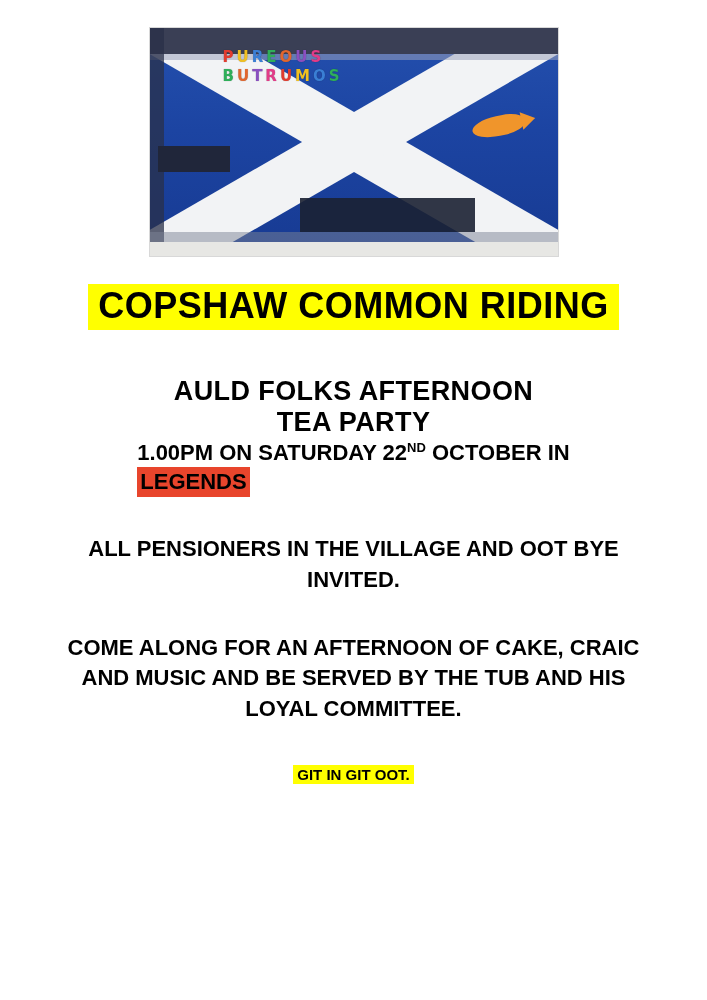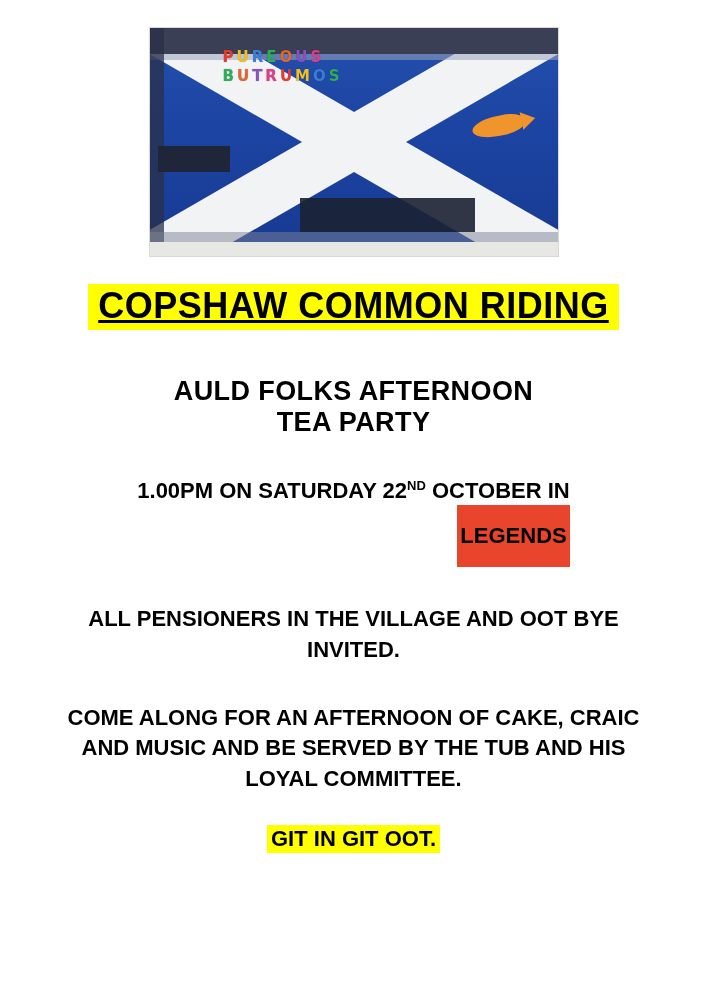--- a/index.html
+++ b/index.html
@@ -152,67 +152,65 @@
   
   .hl-title {
     margin-top: 28px;
     background: #ffff00;
     padding: 2px 10px 4px;
     font-size: 36px;
     font-weight: bold;
     letter-spacing: .5px;
     line-height: 1.1;
     white-space: nowrap;
-    text-decoration: underline;
   }
 
   .headline {
     margin-top: 46px;
     font-size: 27px;
     font-weight: bold;
     line-height: 1.15;
     text-align: center;
     letter-spacing: .4px;
   }
 
   .line-when {
-    margin-top: 38px;
     font-size: 22px;
     font-weight: bold;
-    text-align: right;
+    text-align: left;
     line-height: 1.35;
   }
   .line-when sup {
     font-size: 13px;
     vertical-align: super;
   }
   .venue {
     display: inline-block;
     background: #e8452c;
-    padding: 16px 3px;
+    padding: 0 3px;
   }
 
   .para {
     margin-top: 37px;
     font-size: 22px;
     font-weight: bold;
     text-align: center;
     line-height: 1.4;
     width: 620px;
   }
   .para.small {
     font-size: 19px;
     margin-top: 34px;
     line-height: 1.45;
   }
   .para.small sup { font-size: 12px; vertical-align: super; }
 
   .closing {
-    margin-top: 30px;
-    font-size: 22px;
+    margin-top: 40px;
+    font-size: 15px;
     font-weight: bold;
     background: #ffff00;
     padding: 1px 4px;
   }
 </style>
 </head>
 <body>
 
 <div class="poster">
 

